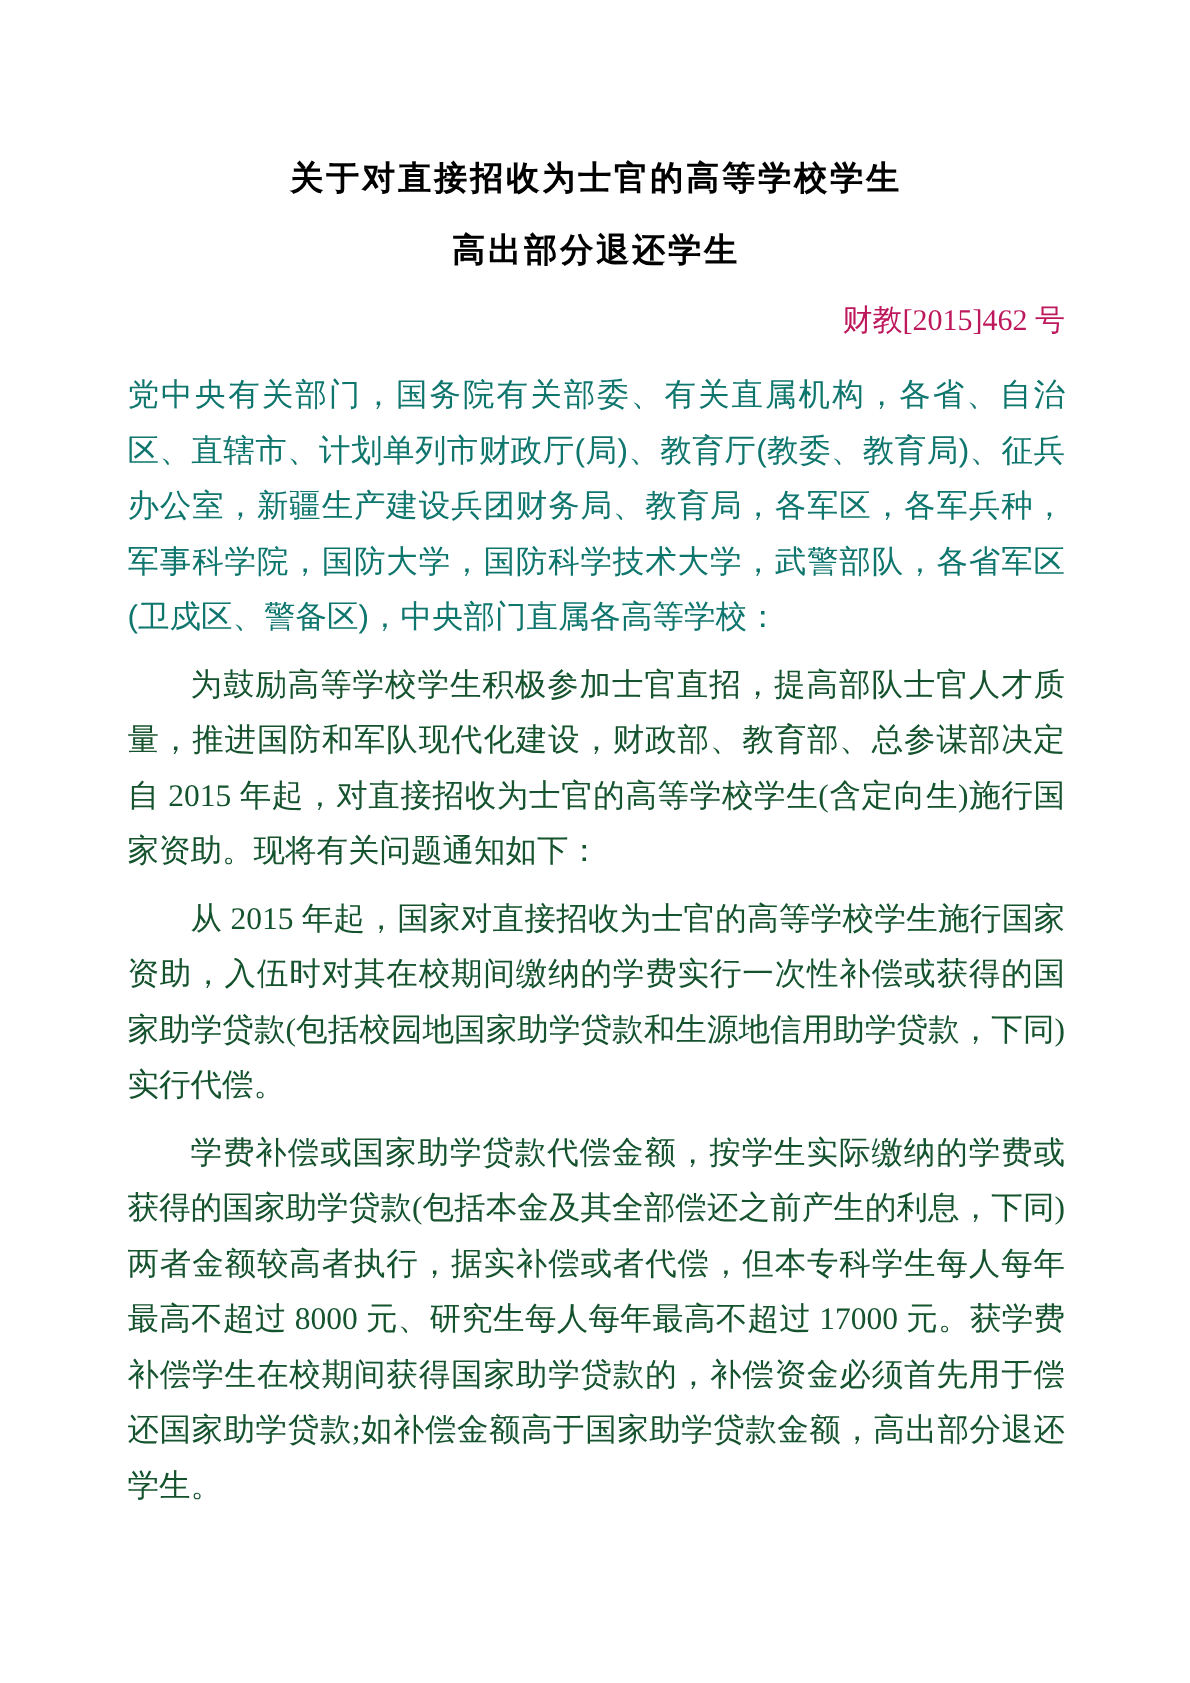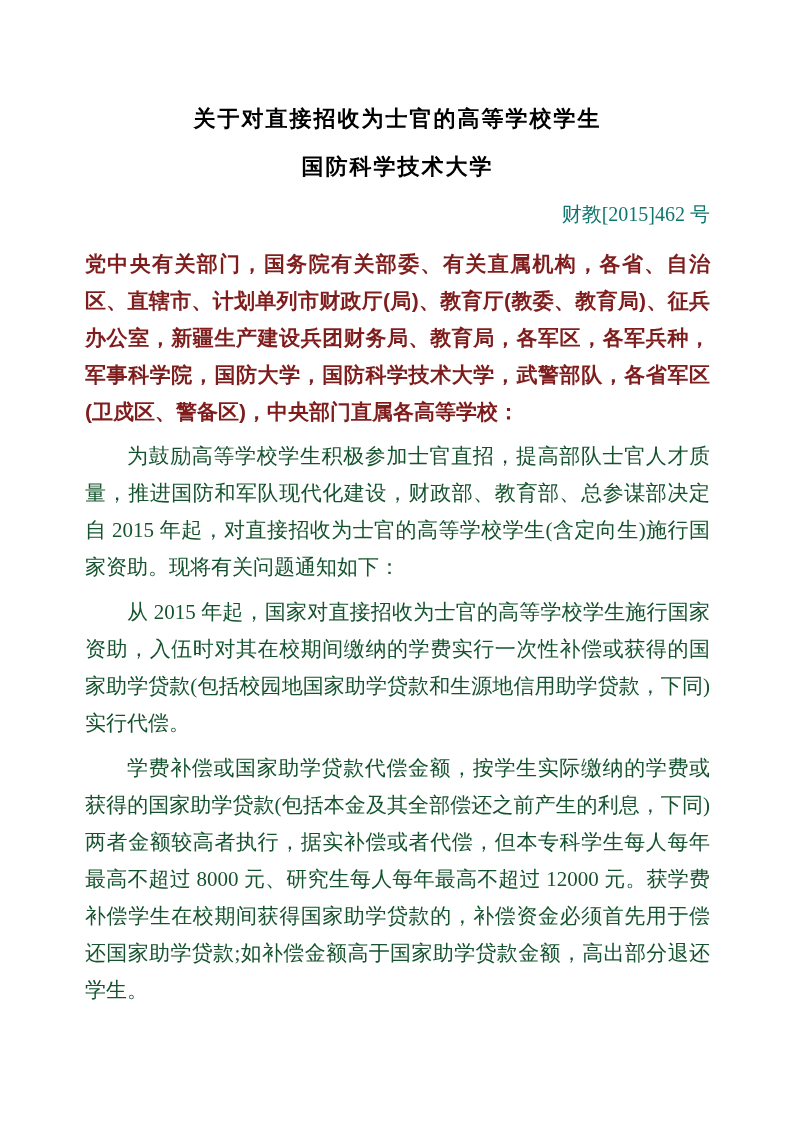--- a/index.html
+++ b/index.html
@@ -29,61 +29,61 @@
     line-height: 48px;
     letter-spacing: 2px;
     color: #000000;
   }
   .doc-number {
     text-align: right;
     font-family: "Liberation Serif", serif;
     font-size: 20px;
     line-height: 28px;
     margin-top: 9px;
-    color: #0f766e;
+    color: #be185d;
   }
   .para {
     font-size: 21px;
     line-height: 37px;
     text-align: justify;
     text-justify: inter-character;
     margin: 0;
     color: #14532d;
   }
   .addressee {
     font-family: "Liberation Sans", sans-serif;
-    font-weight: bold;
+    font-weight: normal;
     margin-top: 17px;
-    color: #7f1d1d;
+    color: #0f766e;
   }
   .body-para {
     font-family: "Liberation Serif", serif;
     text-indent: 2em;
     margin-top: 8px;
   }
   .heading-para {
     font-family: "Liberation Serif", serif;
     text-indent: 2em;
     margin-top: 8px;
   }
 </style>
 </head>
 <body>
 
 <div class="page">
 
   <div class="title">
     <div>关于对直接招收为士官的高等学校学生</div>
-    <div>国防科学技术大学</div>
+    <div>高出部分退还学生</div>
   </div>
 
   <div class="doc-number">财教[2015]462 号</div>
 
   <p class="para addressee">党中央有关部门，国务院有关部委、有关直属机构，各省、自治区、直辖市、计划单列市财政厅(局)、教育厅(教委、教育局)、征兵办公室，新疆生产建设兵团财务局、教育局，各军区，各军兵种，军事科学院，国防大学，国防科学技术大学，武警部队，各省军区(卫戍区、警备区)，中央部门直属各高等学校：</p>
 
   <p class="para body-para">为鼓励高等学校学生积极参加士官直招，提高部队士官人才质量，推进国防和军队现代化建设，财政部、教育部、总参谋部决定自 2015 年起，对直接招收为士官的高等学校学生(含定向生)施行国家资助。现将有关问题通知如下：</p>
 
 
   <p class="para body-para">从 2015 年起，国家对直接招收为士官的高等学校学生施行国家资助，入伍时对其在校期间缴纳的学费实行一次性补偿或获得的国家助学贷款(包括校园地国家助学贷款和生源地信用助学贷款，下同)实行代偿。</p>
 
-  <p class="para body-para">学费补偿或国家助学贷款代偿金额，按学生实际缴纳的学费或获得的国家助学贷款(包括本金及其全部偿还之前产生的利息，下同)两者金额较高者执行，据实补偿或者代偿，但本专科学生每人每年最高不超过 8000 元、研究生每人每年最高不超过 12000 元。获学费补偿学生在校期间获得国家助学贷款的，补偿资金必须首先用于偿还国家助学贷款;如补偿金额高于国家助学贷款金额，高出部分退还学生。</p>
+  <p class="para body-para">学费补偿或国家助学贷款代偿金额，按学生实际缴纳的学费或获得的国家助学贷款(包括本金及其全部偿还之前产生的利息，下同)两者金额较高者执行，据实补偿或者代偿，但本专科学生每人每年最高不超过 8000 元、研究生每人每年最高不超过 17000 元。获学费补偿学生在校期间获得国家助学贷款的，补偿资金必须首先用于偿还国家助学贷款;如补偿金额高于国家助学贷款金额，高出部分退还学生。</p>
 
 </div>
 
 </body></html>

